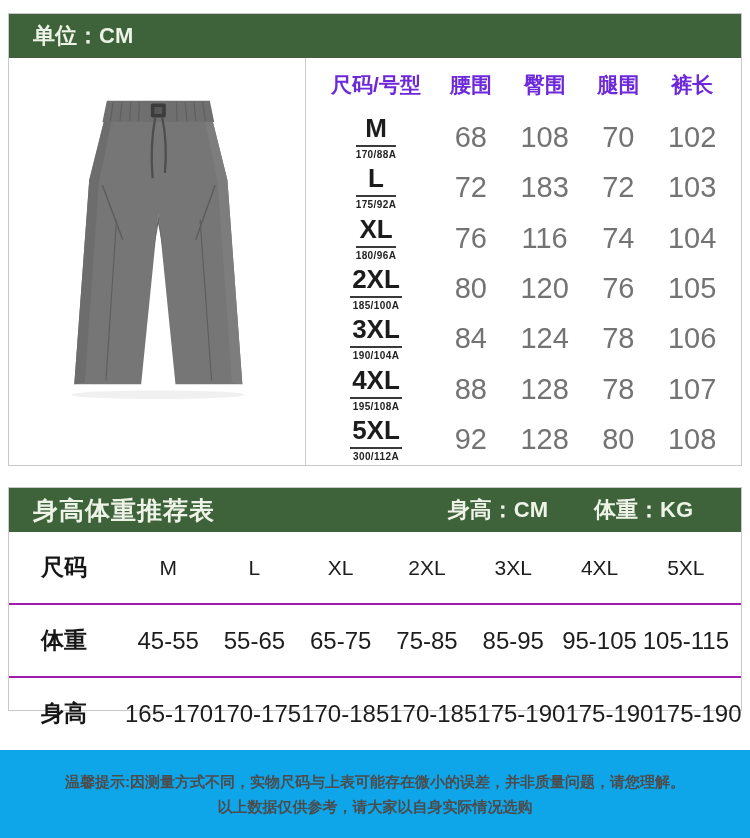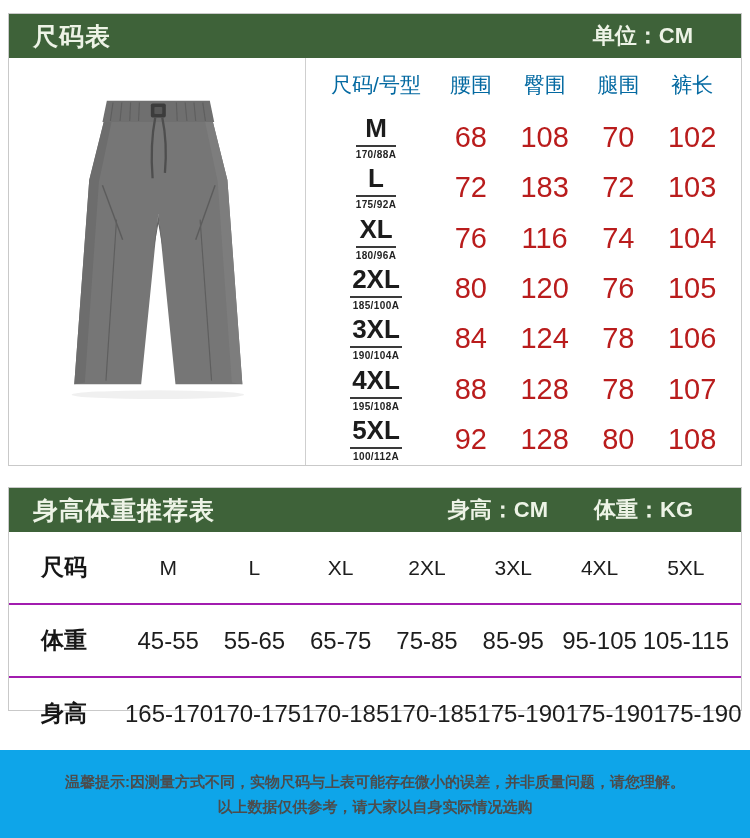--- a/index.html
+++ b/index.html
@@ -33,22 +33,22 @@
     display: flex; justify-content: center; align-items: flex-start;
   }
   .pants-svg { width: 264px; margin-top: 34px; }
   .size-table {
     flex: 1; padding: 0 12px;
     display: grid;
     grid-template-columns: 116px 1fr 1fr 1fr 1fr;
     grid-template-rows: 54px repeat(7, 1fr);
     align-items: center; justify-items: center;
   }
-  .col-header { font-size: 21px; font-weight: normal; color: #0369a1; white-space: nowrap; }
-  .num { font-size: 29px; color: #b91c1c; text-align: center; }
+  .col-header { font-size: 21px; font-weight: bold; color: #6d28d9; white-space: nowrap; }
+  .num { font-size: 29px; color: #737373; text-align: center; }
   .size-frac { display: inline-block; text-align: center; line-height: 1; }
   .size-letter {
     display: block; font-size: 26px; font-weight: 600; color: #1c1c1c;
     border-bottom: 2px solid #3a3a3a; padding: 0 2px 4px;
   }
   .size-code {
     display: block; font-size: 10px; font-weight: 600; color: #222222;
     padding-top: 3px; letter-spacing: 0.4px; white-space: nowrap;
   }
   .rec-body { display: flex; flex-direction: column; height: 217px; }
@@ -66,21 +66,20 @@
     display: flex; flex-direction: column; justify-content: center; align-items: center;
     gap: 7px; color: #4c4c4c; font-size: 15px; font-weight: 600; background: #0ea5e9;
   }
   .disclaimer div { line-height: 1.2; }
 </style>
 </head>
 <body>
 
 <div class="card card1">
   <div class="green-bar">
-    <span class="bar-title">尺码表</span>
     <span class="bar-units">
       <span class="bar-unit">单位：CM</span>
     </span>
   </div>
   <div class="card1-body">
 
     <div class="pants-panel">
       <svg class="pants-svg" viewBox="0 0 300 360" aria-hidden="true">
         <ellipse cx="151" cy="344" rx="98" ry="5" fill="#f0f0f0"></ellipse>
 
@@ -175,21 +174,21 @@
         <span class="size-letter">4XL</span>
         <span class="size-code">195/108A</span>
       </span>
       <span class="num">88</span>
       <span class="num">128</span>
       <span class="num">78</span>
       <span class="num">107</span>
 
       <span class="size-frac">
         <span class="size-letter">5XL</span>
-        <span class="size-code">100/112A</span>
+        <span class="size-code">300/112A</span>
       </span>
       <span class="num">92</span>
       <span class="num">128</span>
       <span class="num">80</span>
       <span class="num">108</span>
     </div>
   </div>
 </div>
 
 <div class="card card2">

